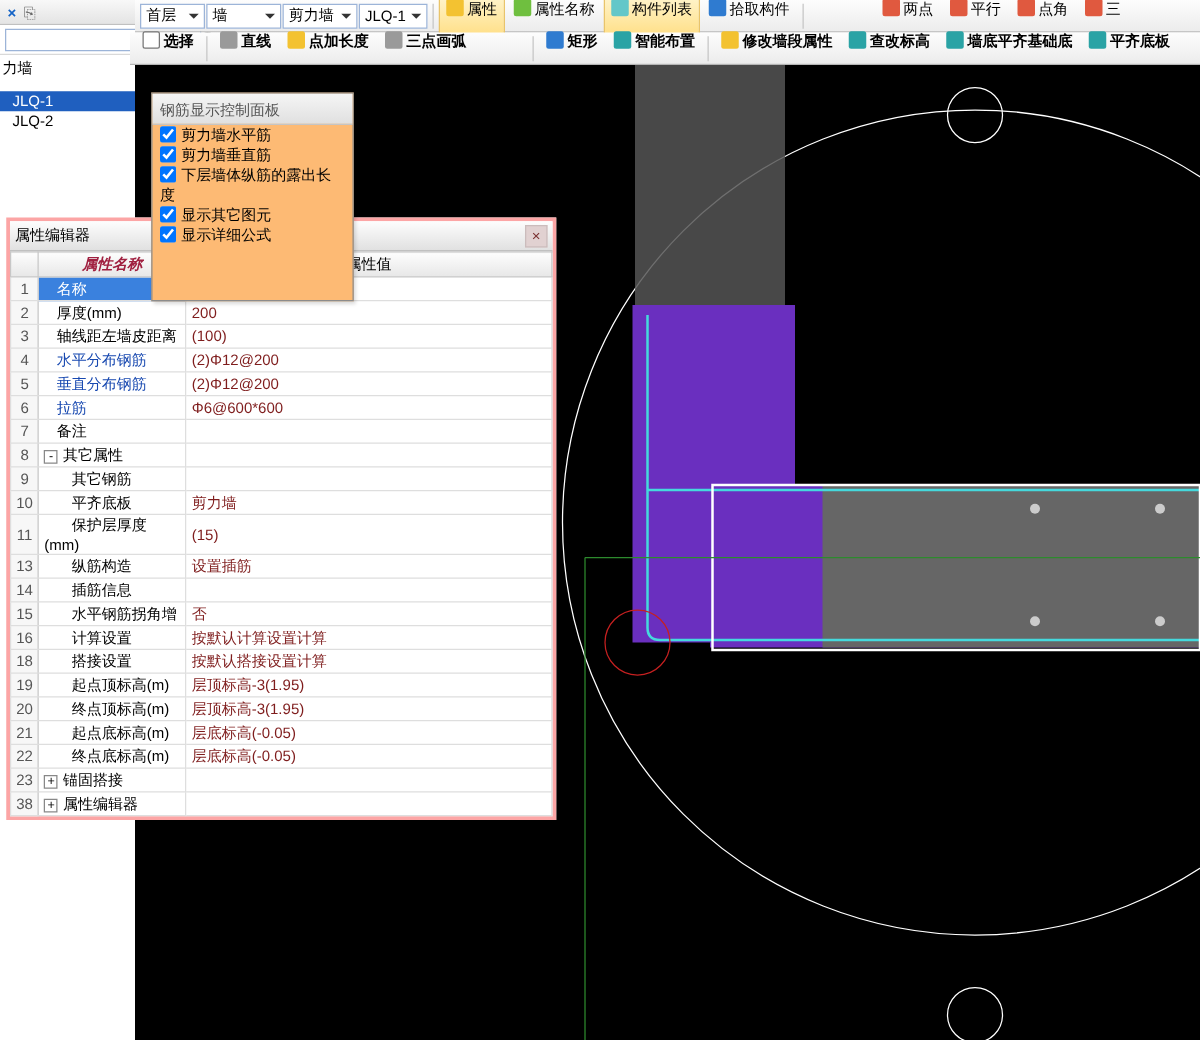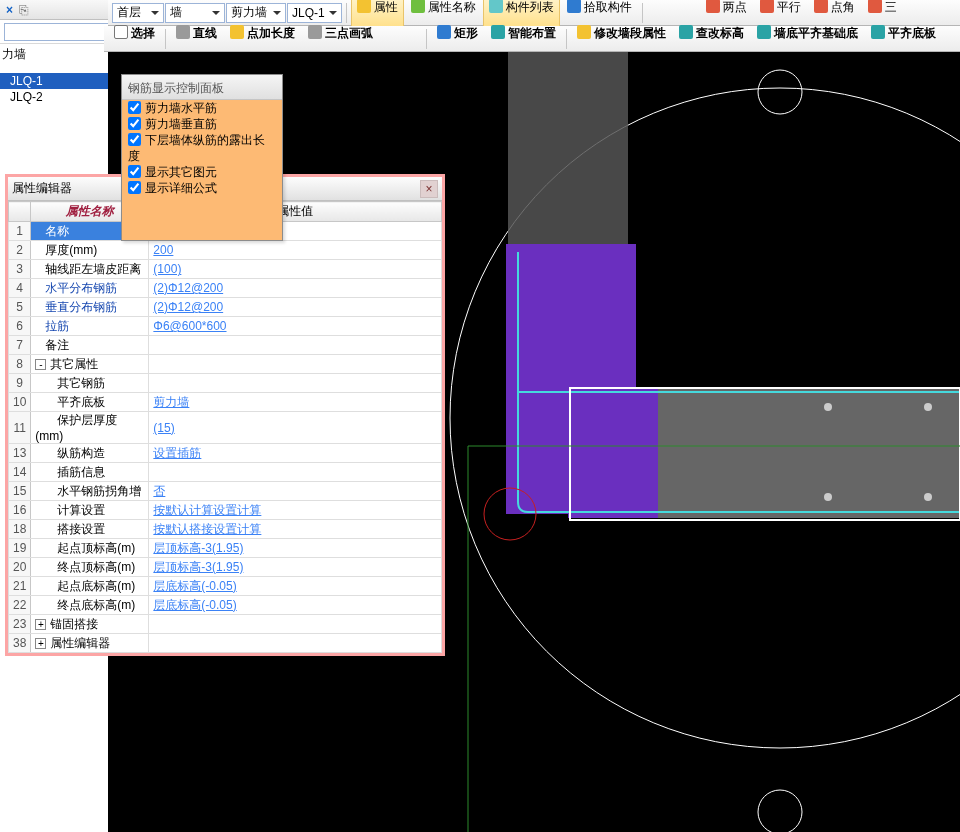--- a/index.html
+++ b/index.html
@@ -28,21 +28,21 @@
 
 .propPanel { position: absolute; left: 5px; top: 174px; width: 440px; border: 3px solid #fca5a5; background: #fff; }
 .propHead { display:flex; justify-content:space-between; align-items:center; height:24px; background:linear-gradient(#fdfdfd,#e1e1e1); border-bottom:1px solid #c0c0c0; padding:0 4px; }
 .closeBtn { width:18px; height:18px; background:#e1d1d1; color:#7a3030; text-align:center; line-height:16px; border:1px solid #cbbcbc; }
 table.prop { border-collapse: collapse; width: 100%; }
 table.prop th { background: linear-gradient(#fdfdfd,#e7e7e7); border:1px solid #c7c7c7; height:20px; font-weight: normal; }
 table.prop th.name { color:#a02040; font-weight:bold;font-style:italic; }
 table.prop td { border:1px solid #dedede; height:19px; padding:0 4px; }
 table.prop td.num { width:22px; text-align:center; color:#555; background:#f7f7f7; border-right:1px solid #c7c7c7; }
 table.prop td.lbl { width:110px; }
-table.prop td.val { color:#3b82f6;text-decoration:underline; }
+table.prop td.val { color:#7f1d1d; }
 .blue { color:#1748b0; }
 .selName { background:#3a81de; color:#ffffff; }
 .indent1 { padding-left:10px; }
 .indent2 { padding-left:22px; }
 .exp { display:inline-block; width:11px; height:11px; border:1px solid #888; line-height:9px; text-align:center; font-size:10px; margin-right:4px; background:#fff; }
 
 
 .popup { position:absolute; left:121px; top:74px; width:162px; height:167px; border:1px solid #8c8c8c; background:#fdba74; z-index:30; box-shadow:2px 2px 3px rgba(0,0,0,.15); }
 .popHead { height:25px; background:linear-gradient(#f5f5f5,#e0e0e0); border-bottom:1px solid #c5c5c5; padding:5px 6px; color:#555; }
 .popBody label { display:block; padding:0 6px; line-height:16px; }

